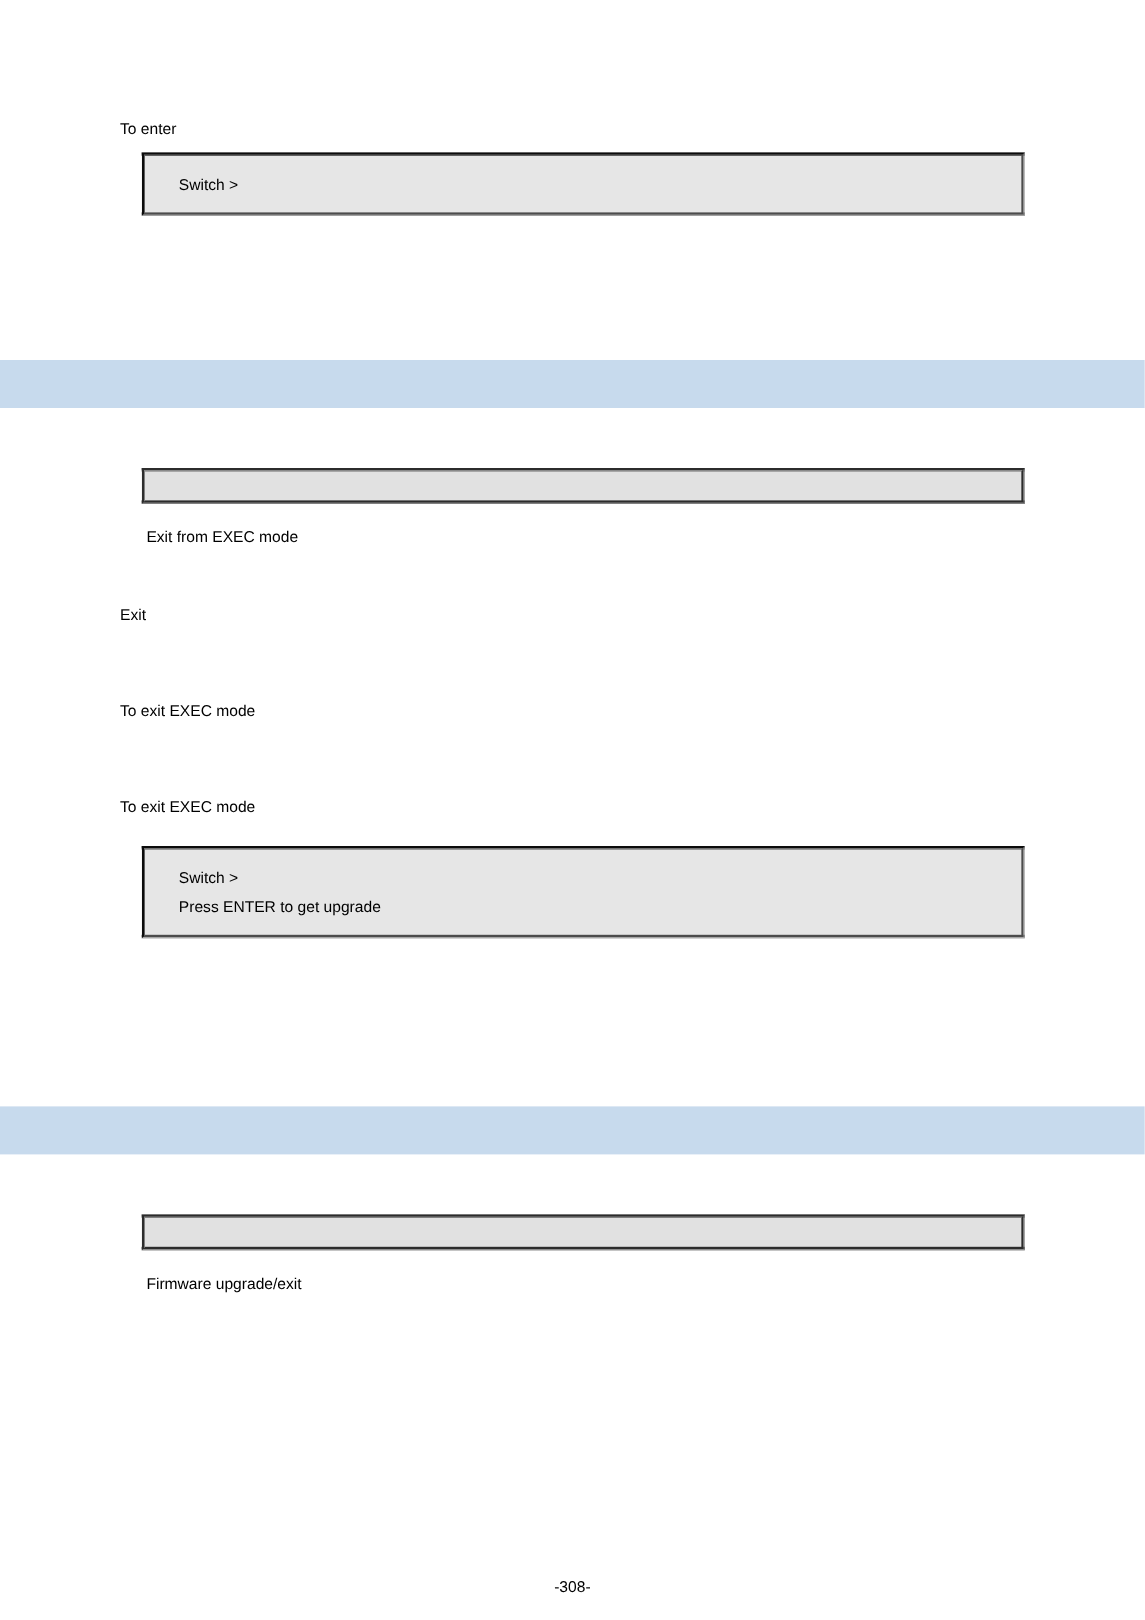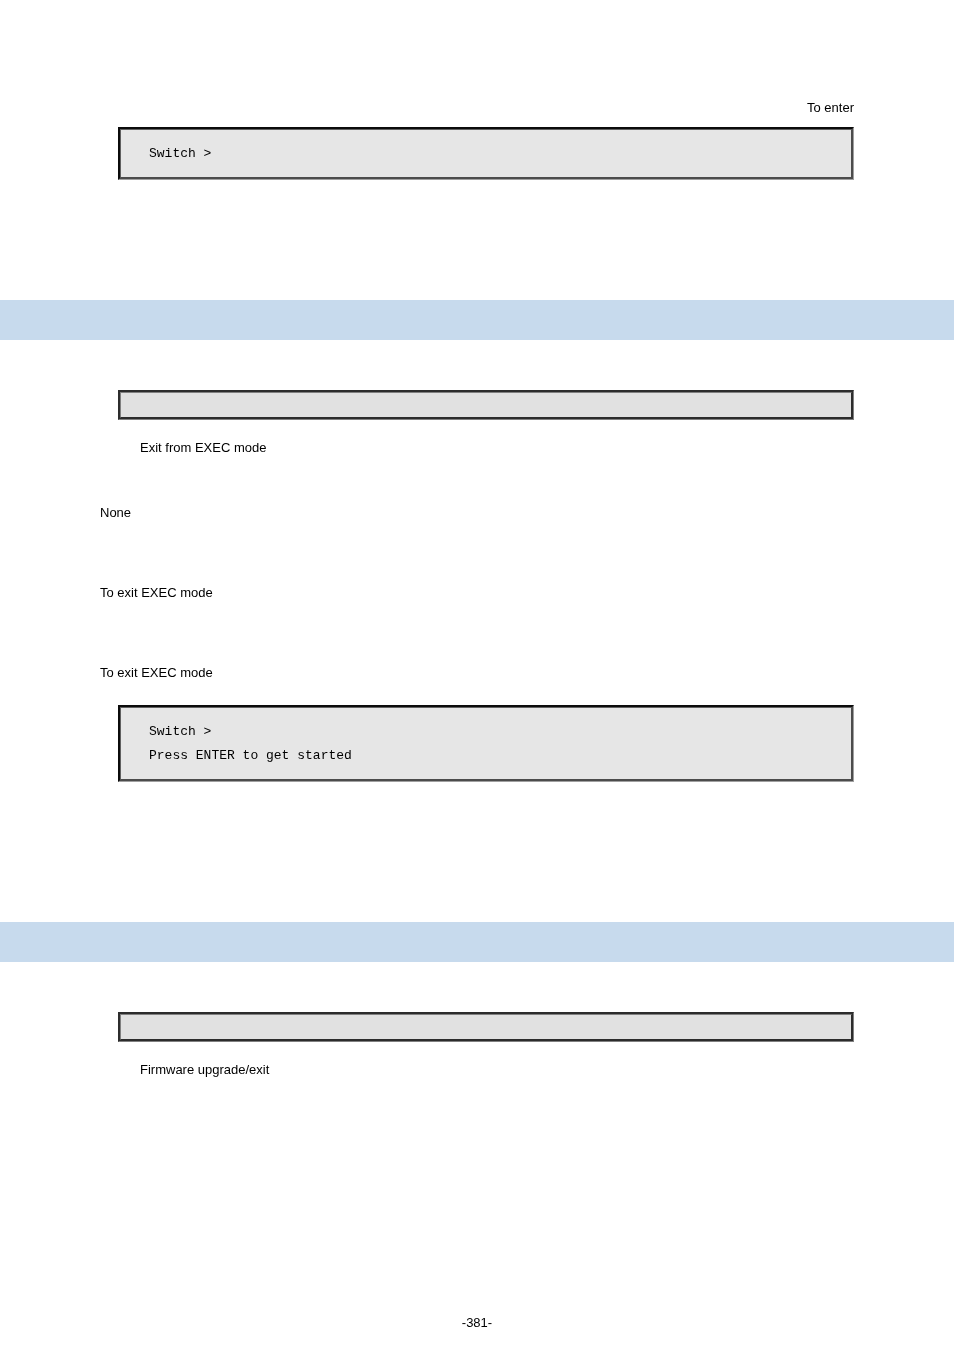--- a/index.html
+++ b/index.html
@@ -14,37 +14,35 @@
       font-family: Arial, sans-serif;
       font-size: 13px;
       color: #000000;
       position: relative;
     }
     .content {
       padding: 0 100px;
     }
     .body-text {
       margin-bottom: 12px;
-      text-align: right;
     }
     .code-box {
       background: #e6e6e6;
       border: 3px solid #808080;
       border-top-color: #606060;
       border-left-color: #606060;
       border-right-color: #a0a0a0;
       border-bottom-color: #a0a0a0;
       margin-left: 18px;
       margin-bottom: 20px;
       border-style: groove;
     }
     .code-inner {
       padding: 12px 28px;
       line-height: 1.8;
-      font-family: Liberation Mono, monospace;
     }
     .code-line {
       display: block;
     }
     .section-header {
       background: #c7daed;
       height: 40px;
       width: 100%;
       margin-left: -100px;
       width: 954px;
@@ -52,21 +50,21 @@
     }
     .syntax-box {
       background: #e1e1e1;
       border: 3px solid #808080;
       border-style: groove;
       margin-left: 18px;
       height: 30px;
       margin-bottom: 20px;
     }
     .desc-text {
-      margin-left: 40px;
+      margin-left: 22px;
       margin-bottom: 50px;
     }
     .subheading {
       margin-bottom: 25px;
     }
     .page-number {
       position: absolute;
       bottom: 20px;
       left: 0;
       width: 100%;
@@ -91,40 +89,40 @@
   </div>
 
   <div class="spacer-100"></div>
 
   <div class="section-header"></div>
 
   <div class="syntax-box"></div>
 
   <div class="desc-text">Exit from EXEC mode</div>
 
-  <div class="subheading">None</div>
+  <div class="subheading">Exit</div>
 
   <div class="spacer-40"></div>
 
   <div class="subheading">To exit EXEC mode</div>
 
   <div class="spacer-40"></div>
 
   <div class="subheading">To exit EXEC mode</div>
 
   <div class="code-box">
     <div class="code-inner">
       <span class="code-line">Switch &gt;</span>
       <span class="code-line"></span>
-      <span class="code-line">Press ENTER to get started</span>
+      <span class="code-line">Press ENTER to get upgrade</span>
     </div>
   </div>
 
   <div class="spacer-120"></div>
 
   <div class="section-header"></div>
 
   <div class="syntax-box"></div>
 
   <div class="desc-text" style="margin-bottom:0">Firmware upgrade/exit</div>
 </div>
 
-<div class="page-number">-381-</div>
+<div class="page-number">-308-</div>
 
 </body></html>

